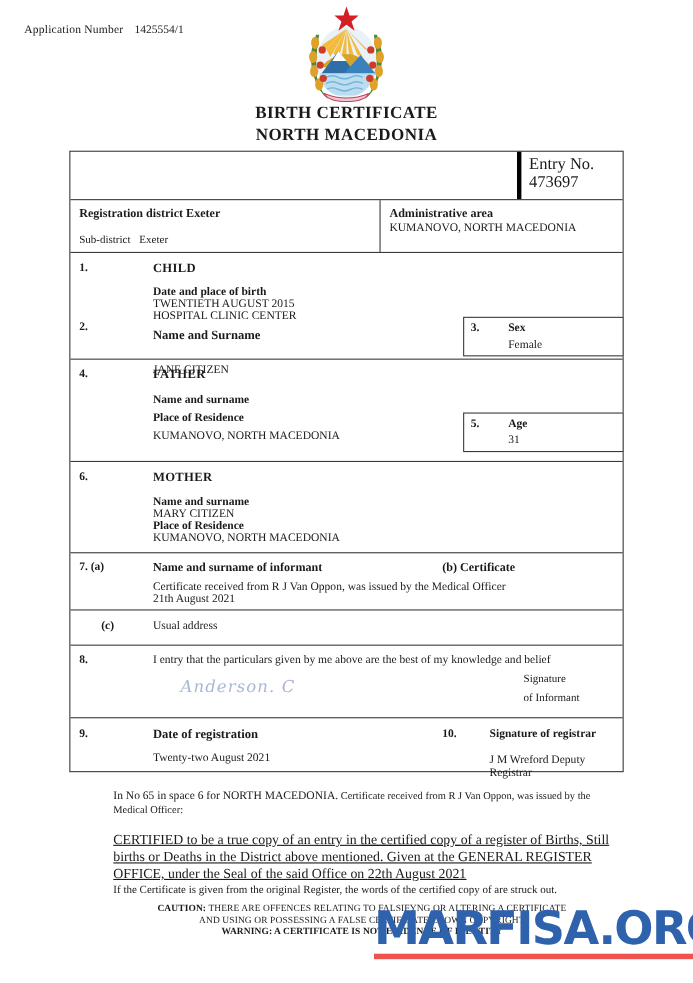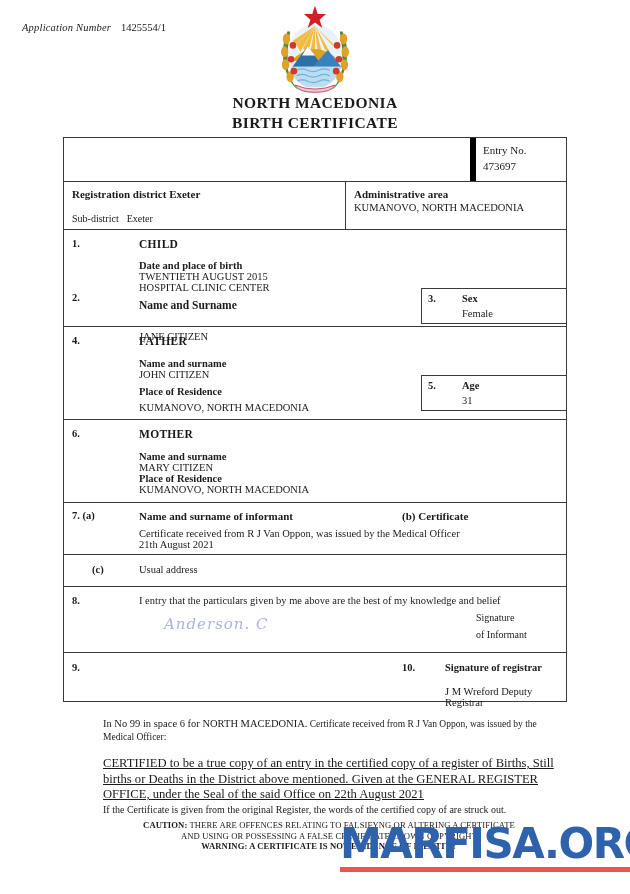--- a/index.html
+++ b/index.html
@@ -18,21 +18,20 @@
 
   
   .app-number {
     position: absolute;
     left: 22px;
     top: 22px;
     font-size: 10.5px;
     white-space: nowrap;
   }
   .app-number .lbl {
-    font-style: italic;
     letter-spacing: .2px;
   }
   .app-number .val {
     margin-left: 10px;
     font-style: normal;
   }
 
   .emblem-wrap {
     position: absolute;
     left: 0;
@@ -75,24 +74,24 @@
   .row:last-child { border-bottom: none; }
 
   
   .entry-row { height: 44px; }
   .entry-box {
     position: absolute;
     right: 0;
     top: 0;
     bottom: 0;
     width: 96px;
-    border-left: 6px solid #000000;
+    border-left: 4px solid #000000;
     box-sizing: border-box;
     padding: 4px 0 0 7px;
-    font-size: 11px;
+    font-size: 15px;
     line-height: 16px;
   }
 
   
   .district-row { height: 48px; }
   .district-left {
     position: absolute;
     left: 0; top: 0; bottom: 0;
     width: 281px;
     box-sizing: border-box;
@@ -360,22 +359,22 @@
       <circle cx="74" cy="45" r="3.6"></circle>
       <circle cx="76" cy="60" r="3.6"></circle>
       <circle cx="73" cy="73" r="3.6"></circle>
     </g>
 
     <path d="M28,88 q22,9 44,0 q-4,8 -22,8 q-18,0 -22,-8 Z" fill="#e9c9d2" stroke="#c0425b" stroke-width="1"></path>
   </svg>
 </div>
 
 <div class="doc-title">
+  <div>BIRTH CERTIFICATE</div>
   <div>NORTH MACEDONIA</div>
-  <div>BIRTH CERTIFICATE</div>
 </div>
 
 <div class="cert-table">
 
   <div class="row entry-row">
     <div class="entry-box">
       <div>Entry No.</div>
       <div>473697</div>
     </div>
   </div>
@@ -409,21 +408,20 @@
       <span class="sb-lbl">Sex</span>
       <span class="sb-val">Female</span>
     </div>
   </div>
 
   <div class="row sec father-sec">
     <div class="num" style="top:8px;">4.</div>
     <div class="body-col" style="padding-top:8px;">
       <div class="hdr">FATHER</div>
       <div class="sub-hdr" style="margin-top:11px;">Name and surname</div>
-      <div class="val">JOHN CITIZEN</div>
       <div class="sub-hdr" style="margin-top:6px;">Place of Residence</div>
       <div class="val" style="margin-top:5px;">KUMANOVO, NORTH MACEDONIA</div>
     </div>
     <div class="side-box" style="top:48px;">
       <span class="sb-num">5.</span>
       <span class="sb-lbl">Age</span>
       <span class="sb-val">31</span>
     </div>
   </div>
 
@@ -462,30 +460,34 @@
     </div>
     <div class="signature-script">Anderson. C</div>
     <div class="sig-right" style="top:22px;">
       <div>Signature</div>
       <div>of Informant</div>
     </div>
   </div>
 
   <div class="row sec reg-sec">
     <div class="num" style="top:9px;">9.</div>
+    <div class="body-col" style="padding-top:9px;">
+      <div class="sub-hdr" style="font-size:11.5px;">Date of registration</div>
+      <div class="val" style="margin-top:10px;">Twenty-two August 2021</div>
+    </div>
     <div class="reg-right-num" style="top:9px;">10.</div>
     <div class="reg-right-lbl" style="top:9px;">Signature of registrar</div>
     <div class="reg-right-val" style="top:33px;">J M Wreford Deputy Registrar</div>
   </div>
 
 </div>
 
 <div class="footer">
   <div class="note-small">
-    <span class="lead">In No 99 in space 6 for NORTH MACEDONIA.</span>
+    <span class="lead">In No 65 in space 6 for NORTH MACEDONIA.</span>
     <span>Certificate received from R J Van Oppon, was issued by the</span>
     <div>Medical Officer:</div>
   </div>
 
   <div class="certified-block">
     <span>CERTIFIED to be a true copy of an entry in </span><span class="u">the certified copy </span><span>of a register of Births, Still births or Deaths in the District above mentioned. Given at the GENERAL REGISTER OFFICE, under the Seal of the said Office on  </span><span class="u">22th  August  2021</span>
   </div>
   <div class="struck-note">If the Certificate is given from the original Register, the words of the certified copy of are struck out.</div>
 </div>
 

